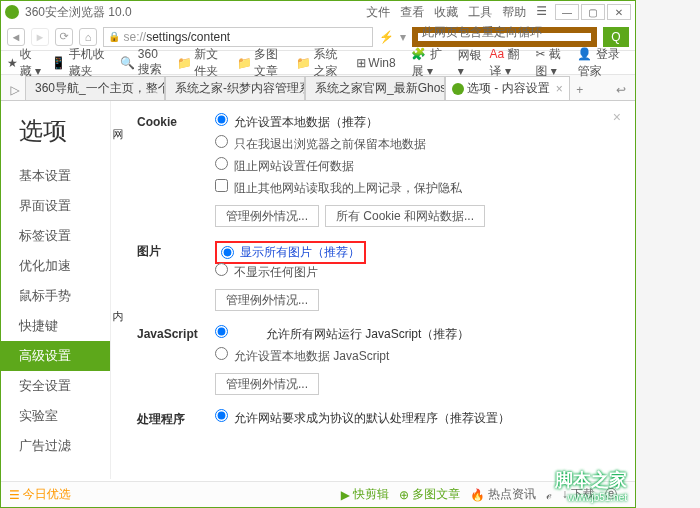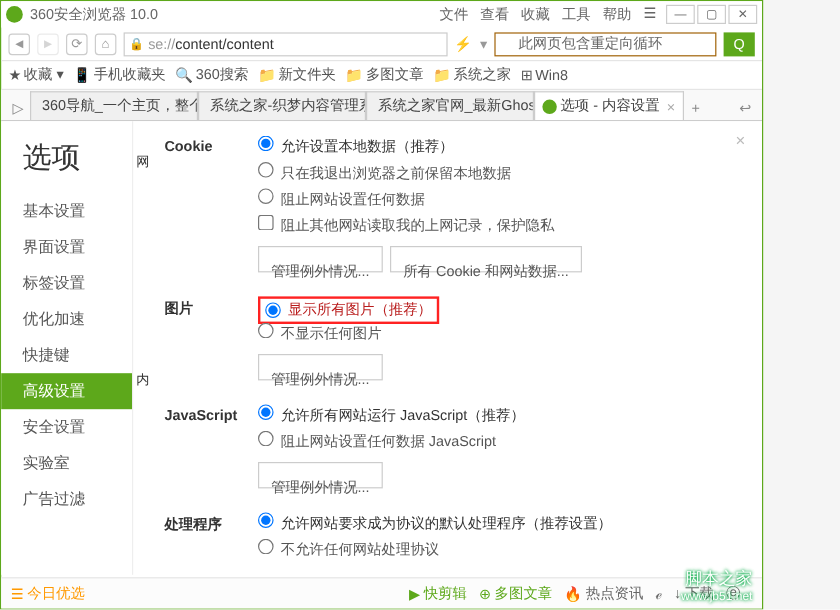--- a/index.html
+++ b/index.html
@@ -11,21 +11,21 @@
 .titlebar .menus{display:flex;gap:10px;color:#666;margin-right:8px}
 .titlebar .ctrls{display:flex;gap:2px}
 .titlebar .ctrls span{width:24px;height:16px;border:1px solid #ccc;display:flex;align-items:center;justify-content:center;font-size:10px;color:#666}
 .addrbar{height:28px;display:flex;align-items:center;padding:0 6px;gap:6px;border-bottom:1px solid #e5e5e5}
 .addrbar .nav-btn{width:18px;height:18px;border:1px solid #ccc;border-radius:3px;display:flex;align-items:center;justify-content:center;color:#999;font-size:11px}
 .addrbar .url{flex:0 0 270px;height:20px;border:1px solid #ccc;display:flex;align-items:center;padding:0 4px;font-size:11px}
 .addrbar .url .lock{color:#f90;margin-right:3px;font-size:10px}
 .addrbar .url .prefix{color:#999}
 .addrbar .url .path{color:#333}
 .addrbar .bolt{color:#5da81b;font-weight:bold}
-.addrbar .search{flex:1;height:20px;border:1px solid #a16207;padding:0 19px;font-size:11px;color:#666;display:flex;align-items:flex-start}
+.addrbar .search{flex:1;height:20px;border:6px solid #a16207;padding:0 4px;font-size:11px;color:#666;display:flex;align-items:flex-end}
 .addrbar .sbtn{width:26px;height:20px;background:#5da81b;color:#fff;display:flex;align-items:center;justify-content:center}
 .bookbar{height:24px;display:flex;align-items:center;padding:0 6px;gap:8px;border-bottom:1px solid #e5e5e5;font-size:11px;color:#555}
 .bookbar .item{display:flex;align-items:center;gap:2px}
 .bookbar .sep{flex:1}
 .bookbar .rt{display:flex;gap:6px;align-items:center}
 .tabbar{height:26px;display:flex;align-items:flex-end;padding:0 4px;border-bottom:1px solid #ccc;background:#f9f9f9}
 .tabbar .tb-btn{width:20px;height:20px;display:flex;align-items:center;justify-content:center;color:#888}
 .tabbar .tab{height:24px;border:1px solid #ccc;border-bottom:none;padding:0 6px;display:flex;align-items:center;gap:3px;font-size:11px;color:#444;background:#f0f0f0;max-width:140px;overflow:hidden;white-space:nowrap}
 .tabbar .tab.active{background:#fff}
 .tabbar .tab .x{color:#aaa;margin-left:3px}
@@ -36,21 +36,21 @@
 .nav{margin-top:4px}
 .nav .item{height:30px;display:flex;align-items:center;padding-left:18px;font-size:13px;color:#555;cursor:pointer}
 .nav .item.active{background:#5da81b;color:#fff}
 .rightcol{flex:1;overflow:hidden;position:relative;padding:12px 18px 0 14px}
 .section{display:flex;margin-bottom:14px}
 .section .lbl{width:78px;color:#333;font-weight:bold;font-size:12px;padding-top:2px}
 .section .opts{flex:1}
 .opt{display:flex;align-items:flex-start;height:22px;color:#555;font-size:12px}
 .opt input{margin-right:6px}
 .opt label{cursor:pointer}
-.btn{display:inline-block;height:22px;border:1px solid #ccc;padding:10px 10px;line-height:20px;color:#555;background:#fff;margin-top:4px;margin-right:6px;cursor:pointer}
+.btn{display:inline-block;height:22px;border:1px solid #ccc;padding:0 10px;line-height:20px;color:#555;background:#fff;margin-top:4px;margin-right:6px;cursor:pointer}
 .close-x{position:absolute;right:14px;top:8px;color:#bbb;font-size:14px;cursor:pointer}
 .redbox{border:2px solid #f22;padding:1px 4px;display:inline-flex;align-items:center}
 .stub{position:absolute;left:0;top:44px;width:14px;color:#bbb;font-size:11px;writing-mode:vertical-rl}
 .statusbar{position:absolute;bottom:0;left:0;right:0;height:26px;border-top:1px solid #e5e5e5;display:flex;align-items:center;padding:0 8px;font-size:11px;color:#666;background:#fcfcfc}
 .statusbar .sb-item{display:flex;align-items:center;gap:3px;margin-right:10px}
 .statusbar .sep{flex:1}
 .watermark{position:absolute;right:8px;bottom:4px;text-align:right;color:#fff;font-size:12px;text-shadow:0 0 3px #0a4,0 0 3px #0a4}
 .watermark .small{font-size:10px}
 </style>
 </head>
@@ -76,39 +76,46 @@
   </div>
 
   <div class="addrbar">
     <span class="nav-btn">◄</span>
     <span class="nav-btn" style="opacity:.4">►</span>
     <span class="nav-btn">⟳</span>
     <span class="nav-btn">⌂</span>
     <div class="url">
       <span class="lock">🔒</span>
       <span class="prefix">se://</span>
-      <span class="path">content/content</span>
+      <span class="path">settings/content</span>
     </div>
     <span class="bolt">⚡</span>
     <span style="color:#999">▾</span>
     <div class="search">
         <span>此网页包含重定向循环</span>
       </div>
     <span class="sbtn">Q</span>
   </div>
 
   <div class="bookbar">
     <span class="item">★ <span>收藏 ▾</span></span>
     <span class="item">📱 <span>手机收藏夹</span></span>
     <span class="item">🔍 <span>360搜索</span></span>
     <span class="item">📁 <span>新文件夹</span></span>
     <span class="item">📁 <span>多图文章</span></span>
     <span class="item">📁 <span>系统之家</span></span>
     <span class="item">⊞ <span>Win8</span></span>
     <span class="sep"></span>
+    <span class="rt">
+      <span>🧩 <span>扩展 ▾</span></span>
+      <span><span>网银 ▾</span></span>
+      <span style="color:#e33">Aa <span style="color:#555">翻译 ▾</span></span>
+      <span>✂ <span>截图 ▾</span></span>
+      <span>👤 <span>登录管家</span></span>
+    </span>
   </div>
 
   <div class="tabbar">
     <span class="tb-btn">▷</span>
     <div class="tab">
         <span class="fav"></span>
         <span>360导航_一个主页，整个世</span>
       </div>
     <div class="tab">
         <span class="fav" style="background:#39f"></span>
@@ -129,20 +136,21 @@
   </div>
 
   <div class="content">
     <div class="leftcol">
       <div class="page-title">选项</div>
       <div class="nav" id="nav">
           <div class="item">基本设置</div>
           <div class="item">界面设置</div>
           <div class="item">标签设置</div>
           <div class="item">优化加速</div>
+          <div class="item">鼠标手势</div>
           <div class="item">快捷键</div>
           <div class="item active">高级设置</div>
           <div class="item">安全设置</div>
           <div class="item">实验室</div>
           <div class="item">广告过滤</div>
         </div>
     </div>
     <div class="rightcol">
       <span class="close-x">×</span>
       <div class="stub" style="top:20px;color:#333">网</div>
@@ -165,49 +173,46 @@
               </div>
               <div><span class="btn">管理例外情况...</span><span class="btn">所有 Cookie 和网站数据...</span></div>
             </div>
           </div>
           <div class="section">
             <div class="lbl">图片</div>
             <div class="opts">
               <div class="opt">
                 <span class="redbox">
                   <input type="radio" name="image" checked="" style="">
-                  <label style="color: #b91c1c;">显示所有图片（推荐）</label>
+                  <label style="color: #1d4ed8;">显示所有图片（推荐）</label>
                 </span>
               </div>
               <div class="opt">
                 <span><input type="radio" name="image" style=""><label>不显示任何图片</label></span>
               </div>
               <div><span class="btn">管理例外情况...</span></div>
             </div>
           </div>
           <div class="section">
             <div class="lbl">JavaScript</div>
             <div class="opts">
               <div class="opt">
-                <span><input type="radio" name="js" checked="" style=""><label style="color: rgb(51, 51, 51);">允许所有网站运行 JavaScript（推荐）</label></span>
-              </div>
-              <div class="opt">
-                <span><input type="radio" name="js" style=""><label>阻止网站设置任何数据 JavaScript</label></span>
+                <span><input type="radio" name="js" checked="" style=""><label style="color: rgb(51, 51, 51); margin-left: 32px;">允许所有网站运行 JavaScript（推荐）</label></span>
+              </div>
+              <div class="opt">
+                <span><input type="radio" name="js" style=""><label>允许设置本地数据 JavaScript</label></span>
               </div>
               <div><span class="btn">管理例外情况...</span></div>
             </div>
           </div>
           <div class="section">
             <div class="lbl">处理程序</div>
             <div class="opts">
               <div class="opt">
                 <span><input type="radio" name="handler" checked="" style=""><label style="color: rgb(51, 51, 51);">允许网站要求成为协议的默认处理程序（推荐设置）</label></span>
-              </div>
-              <div class="opt">
-                <span><input type="radio" name="handler" style=""><label>不允许任何网站处理协议</label></span>
               </div>
               <div></div>
             </div>
           </div>
         </div>
     </div>
   </div>
 
   <div class="statusbar">
     <span class="sb-item" style="color:#f90">☰ <span>今日优选</span></span>
@@ -220,16 +225,16 @@
       </span>
     <span class="sb-item">
         <span>↓ 下载</span>
       </span>
     <span class="sb-item">
         <span>ⓔ</span>
       </span>
   </div>
 
   <div class="watermark">
-    <div style="font-size:14px;font-weight:normal">脚本之家</div>
+    <div style="font-size:18px;font-weight:bold">脚本之家</div>
     <div class="small">www.jb51.net</div>
   </div>
 </div>
 
 </body></html>

